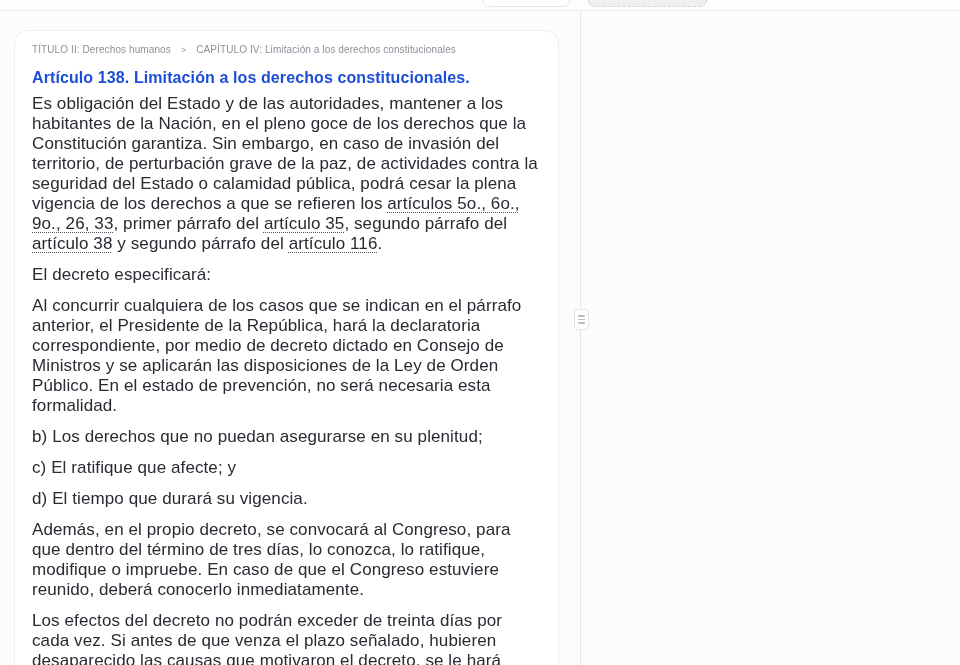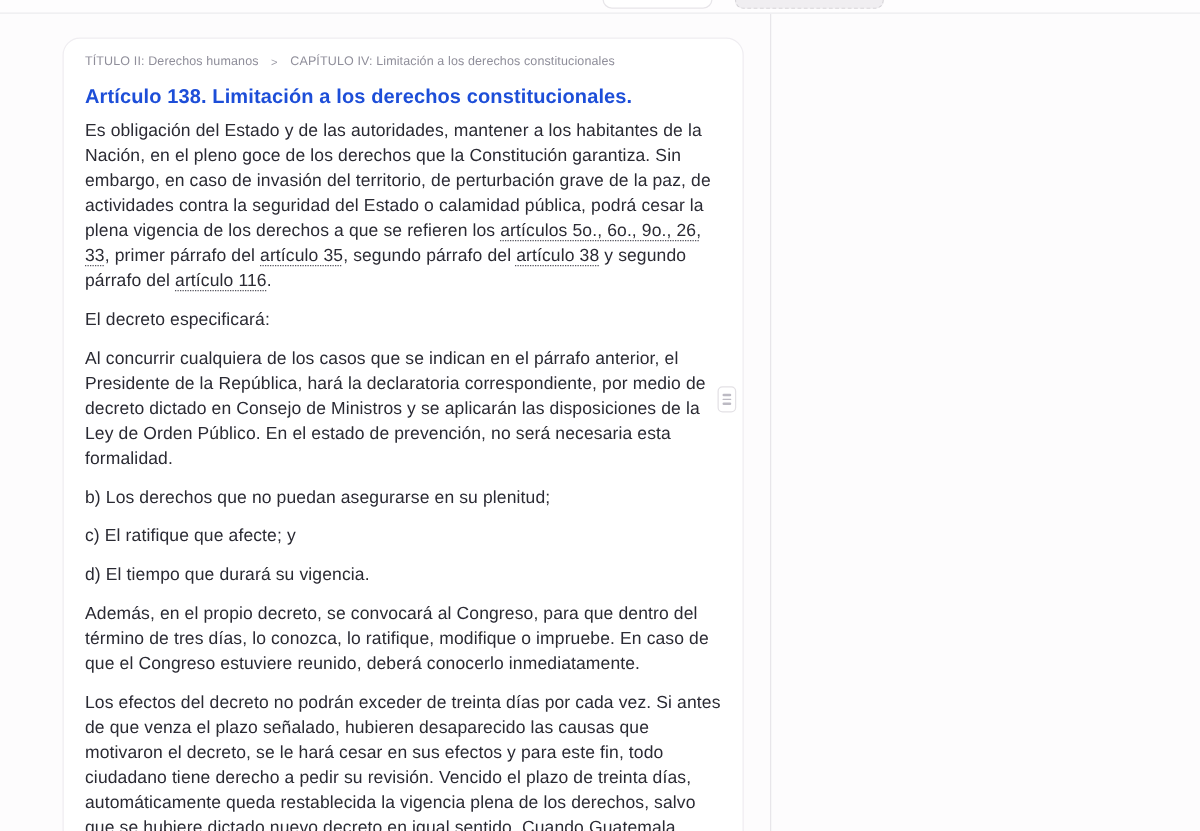--- a/index.html
+++ b/index.html
@@ -36,21 +36,20 @@
   .main {
     position: absolute; top: 11px; left: 0;
     width: 960px; height: 654px;
     display: flex;
   }
   .left-pane {
     width: 581px; height: 100%;
     background: #fdfcfd;
     border-right: 1px solid #e8e6ea;
     overflow: hidden;
-    margin-left: 36px;
   }
   .article-card {
     margin: 19px 0 0 14px;
     width: 545px;
     min-height: 680px;
     background: #ffffff;
     border: 1px solid #efedf1;
     border-radius: 14px;
     padding: 13px 17px 30px 17px;
   }
@@ -70,21 +69,21 @@
   }
   .breadcrumb .sep { font-size: 9px; color: #9b9aa5; }
   .article-title {
     margin: 14px 0 7px 0;
     font-size: 16px;
     font-weight: bold;
     color: #1d4ed8;
     letter-spacing: 0.1px;
   }
   .article-body p {
-    font-size: 14px;
+    font-size: 17px;
     line-height: 20px;
     color: #2a2a33;
     margin: 0 0 11px 0;
     letter-spacing: 0.1px;
   }
   .article-body p:last-child { margin-bottom: 0; }
   .ref-link {
     color: #2a2a33;
     text-decoration: underline dotted #55545e;
     text-decoration-thickness: 1px;

